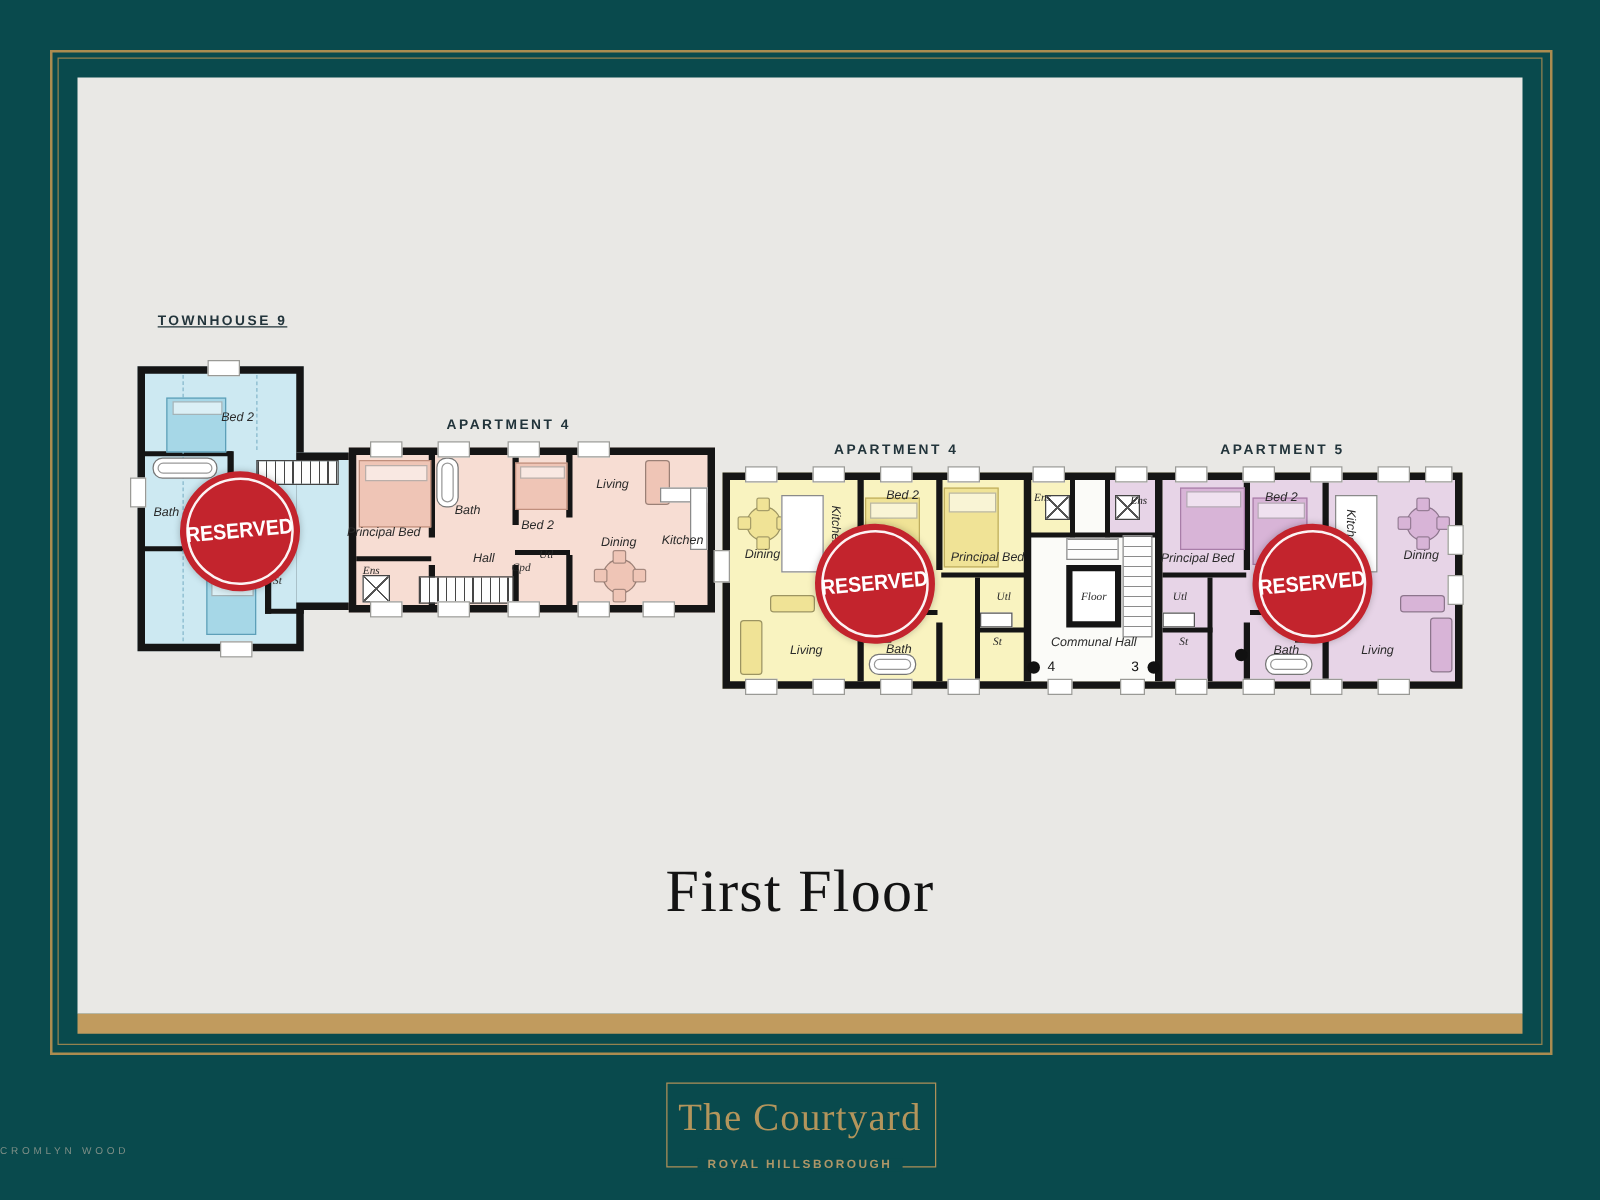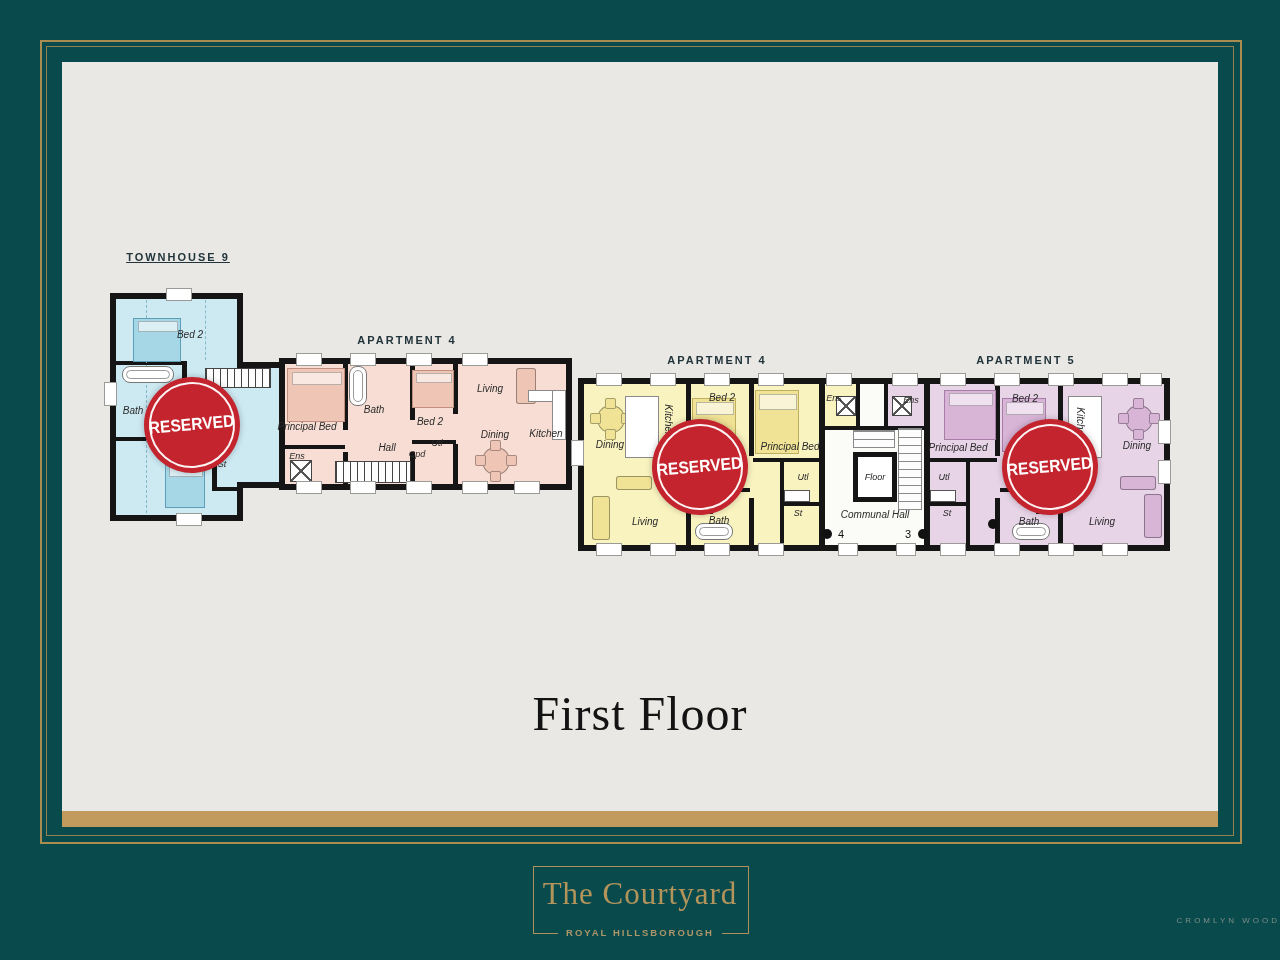--- a/index.html
+++ b/index.html
@@ -14,21 +14,21 @@
     border:1px solid rgba(171,140,80,.85);}
   .canvas{position:absolute;left:62px;top:62px;width:1156px;height:749px;background:#e9e8e5;}
   .gold-strip{position:absolute;left:62px;top:811px;width:1156px;height:16px;background:#c19b5e;}
 
   
   .unit{position:absolute;box-sizing:border-box;border:6px solid #151515;}
   .region{position:absolute;}
   .wall{position:absolute;background:#151515;}
   .lbl{position:absolute;transform:translate(-50%,-50%);font:italic 10px "Liberation Sans",sans-serif;
        color:#2a2a2a;white-space:nowrap;z-index:30;text-align:center;}
-  .lbl.sm{font-size:9px;}
+  .lbl.sm{font-size:9px;font-family:Liberation Serif, serif;}
   .lbl.vert{writing-mode:vertical-rl;}
   .utitle{position:absolute;transform:translate(-50%,-50%);font:bold 11px "Liberation Sans",sans-serif;
        letter-spacing:2px;color:#22343b;white-space:nowrap;}
   .win{position:absolute;background:#ffffff;border:1px solid #9a9a96;box-sizing:border-box;z-index:20;}
   .dash{position:absolute;border-left:1px dashed #85b8cb;z-index:5;}
 
   
   .furn{position:absolute;box-sizing:border-box;z-index:10;}
   .bed{border:1px solid rgba(0,0,0,.35);}
   .bed:before{content:"";position:absolute;left:8%;top:5%;width:84%;height:22%;
@@ -71,21 +71,21 @@
 
   
   .floor-title{position:absolute;left:0;right:0;top:686px;text-align:center;
      font:48px "Liberation Serif",serif;color:#131313;letter-spacing:1px;}
 
   
   .logo-box{position:absolute;left:533px;top:866px;width:214px;height:66px;
      border:1.5px solid #ae9059;}
   .logo-title{position:absolute;left:0;right:0;top:876px;text-align:center;
      font:31px "Liberation Serif",serif;color:#b3955c;letter-spacing:1px;}
-  .logo-sub1{position:absolute;left:0;right:0;top:916px;text-align:right;
+  .logo-sub1{position:absolute;left:0;right:0;top:916px;text-align:left;
      font:8px "Liberation Sans",sans-serif;color:#7d8e86;letter-spacing:3px;}
   .logo-sub2{position:absolute;left:640px;top:932px;transform:translate(-50%,-50%);
      font:bold 9.5px "Liberation Sans",sans-serif;color:#ad9668;letter-spacing:2px;
      background:#094a4d;padding:0 8px;white-space:nowrap;}
 </style>
 </head>
 <body>
 
 <div class="frame-outer"></div>
 <div class="frame-inner"></div>

